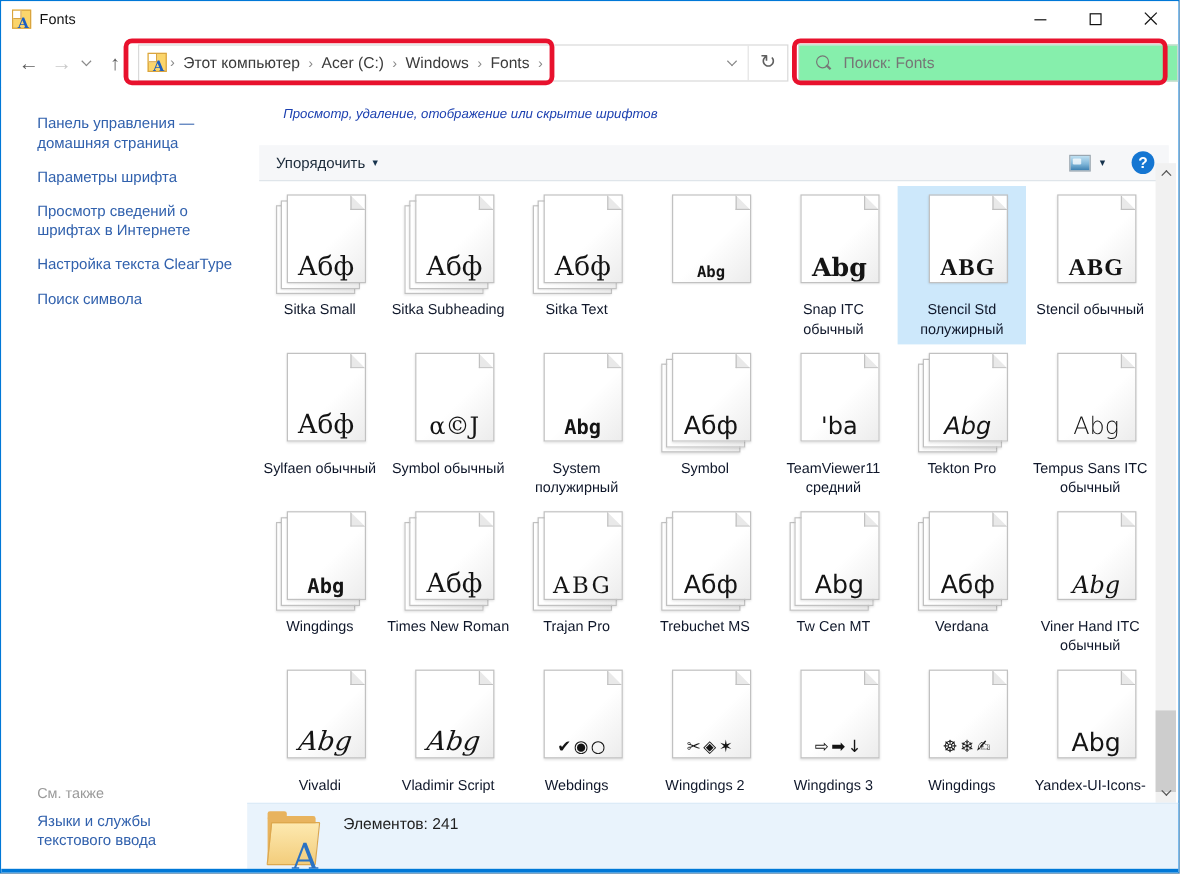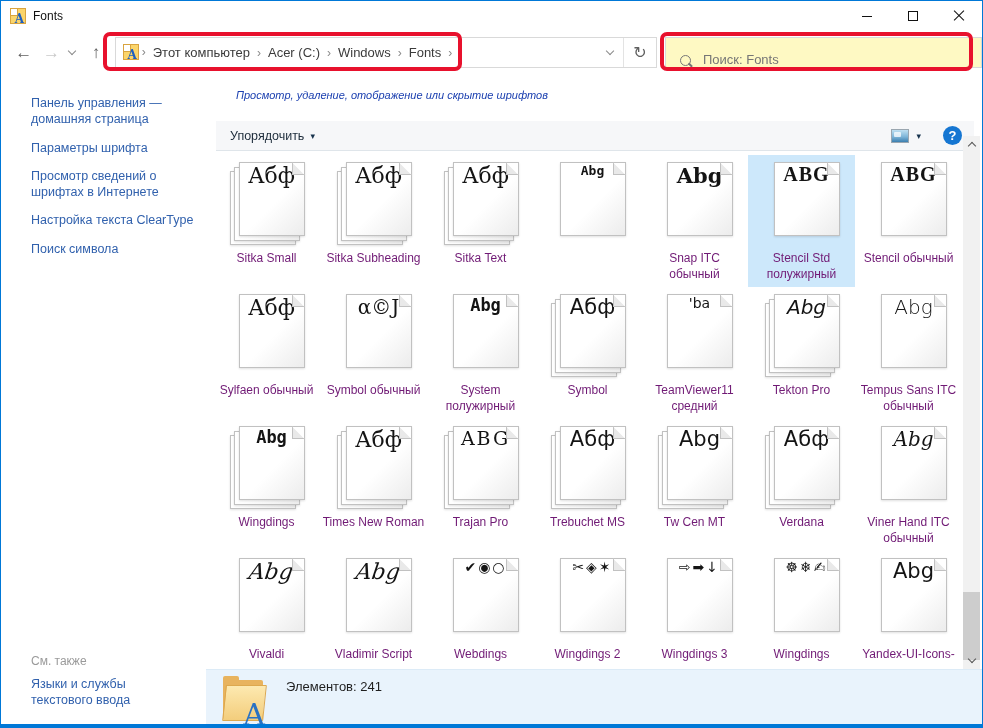--- a/index.html
+++ b/index.html
@@ -35,21 +35,21 @@
   .chev-down{width:6px;height:6px;border-right:1px solid #8a8a8a;border-bottom:1px solid #8a8a8a;transform:rotate(45deg);margin-top:-3px}
   .nav-up{color:#5f5f5f;width:28px;margin-left:2px}
   .addressbar{height:31px;width:549px;margin-left:5px;border:1px solid #d9d9d9;background:#fff;display:flex;align-items:center;font-size:13px;color:#3b3b3b;}
   .addr-icon{flex:0 0 16px;margin-left:7px}
   .crumb{padding:0 4px;white-space:nowrap;cursor:default}
   .crumb-sep{color:#8a8a8a;font-size:12px;padding:0 3px}
   .addr-spacer{flex:1}
   .addr-chev{width:26px;display:flex;justify-content:center}
   .addr-divider{width:1px;height:29px;background:#e3e3e3}
   .addr-refresh{width:32px;text-align:center;color:#5f5f5f;font-size:16px}
-  .searchbox{height:31px;width:321px;margin-left:8px;border:1px solid #d9d9d9;background:#fef9c3;display:flex;align-items:flex-end;}
+  .searchbox{height:31px;width:321px;margin-left:8px;border:1px solid #d9d9d9;background:#86efac;display:flex;align-items:center;}
   .search-ic{position:relative;width:12px;height:12px;margin-left:14px}
   .search-ic::before{content:"";position:absolute;left:0;top:0;width:9px;height:9px;border:1.4px solid #777;border-radius:50%}
   .search-ic::after{content:"";position:absolute;left:8px;top:9px;width:5px;height:1.6px;background:#777;transform:rotate(45deg)}
   .search-ph{margin-left:11px;font-size:13px;color:#767676}
 
   
   .annotation{position:absolute;border:4px solid var(--annotation);border-radius:7px;pointer-events:none;z-index:50}
   .ann-address{left:102px;top:31px;width:359px;height:39px}
   .ann-search{left:659px;top:31px;width:313px;height:39px}
 
@@ -71,39 +71,39 @@
   .view-ic::after{content:"";position:absolute;left:2px;top:2px;width:7px;height:5px;background:#fff;opacity:.75;border-radius:1px}
   .view-caret{font-size:9px;color:#16324c;margin-left:7px}
   .help-btn{width:19px;height:19px;border-radius:50%;background:#1576d2;color:#fff;font-size:13px;font-weight:bold;display:flex;align-items:center;justify-content:center;margin:0 12px 0 22px;cursor:pointer}
 
   
   .grid{margin:4px 0 0 7px;width:749px;height:506px;overflow:hidden;display:grid;grid-template-columns:repeat(7,107px);grid-auto-rows:132px;}
   .tile{display:flex;flex-direction:column;align-items:center;padding-top:7px;cursor:pointer}
   .tile.selected{background:var(--selection)}
   .pages{position:relative;width:76px;height:80px;flex:0 0 auto}
   .sheet{position:absolute;background:linear-gradient(135deg,#ffffff 55%,#ececec 100%);border:1px solid #c1c1c1;box-shadow:0 1px 2px rgba(0,0,0,.12)}
-  .front{right:0;top:0;width:66px;height:74px;display:flex;align-items:flex-start;justify-content:center}
+  .front{right:0;top:0;width:66px;height:74px;display:flex;align-items:flex-end;justify-content:center}
   .fold{position:absolute;top:-1px;right:-1px;width:13px;height:13px;background:#e9e9e9;border-left:1px solid #c1c1c1;border-bottom:1px solid #c1c1c1;clip-path:polygon(0 0,100% 100%,0 100%)}
   .back1,.back2{display:none;right:0;top:0;width:66px;height:74px}
   .stack .back1{display:block;transform:translate(-5px,5px)}
   .stack .back2{display:block;transform:translate(-9px,9px)}
   .stack .front{z-index:2}
   .stack .back1{z-index:1}
   .glyph{color:#141414}
-  .tile-label{margin-top:9px;font-size:12px;color:#701a75;text-align:center;line-height:1.3;max-width:102px}
+  .tile-label{margin-top:9px;font-size:12px;color:#0f172a;text-align:center;line-height:1.3;max-width:102px}
 
   
   .f-serif .glyph{font-family:"DejaVu Serif",serif;font-size:22px}
   .f-sans .glyph{font-family:"DejaVu Sans",sans-serif;font-size:21px}
   .f-pixel-small .glyph{font-family:"DejaVu Sans Mono",monospace;font-size:13px;font-weight:bold}
   .f-pixel-bold .glyph{font-family:"DejaVu Sans Mono",monospace;font-size:17px;font-weight:bold}
   .f-heavy .glyph{font-family:"DejaVu Serif",serif;font-size:21px;font-weight:900}
   .f-stencil .glyph{font-family:"Liberation Serif",serif;font-size:20px;font-weight:900;letter-spacing:1px}
   .f-symbol .glyph{font-family:"DejaVu Serif",serif;font-size:20px}
-  .f-sans-light .glyph{font-family:"DejaVu Sans",sans-serif;font-size:14px}
+  .f-sans-light .glyph{font-family:"DejaVu Sans",sans-serif;font-size:20px}
   .f-informal .glyph{font-family:"DejaVu Sans",sans-serif;font-size:20px;font-style:italic}
   .f-informal-light .glyph{font-family:"DejaVu Sans",sans-serif;font-size:20px;font-weight:300}
   .f-caps-serif .glyph{font-family:"DejaVu Serif",serif;font-size:19px;letter-spacing:2px}
   .f-script .glyph{font-family:"DejaVu Serif",serif;font-size:20px;font-style:italic}
   .f-script-italic .glyph{font-family:"DejaVu Serif",serif;font-size:22px;font-style:italic;transform:skewX(-8deg)}
   .f-dings .glyph{font-family:"DejaVu Sans",sans-serif;font-size:14px;letter-spacing:2px}
 
   
   .scrollbar{position:absolute;right:2px;top:135px;width:17px;height:533px;background:#f1f1f1;}
   .sb-btn{position:absolute;left:0;width:17px;height:17px;display:flex;align-items:center;justify-content:center;cursor:pointer}

